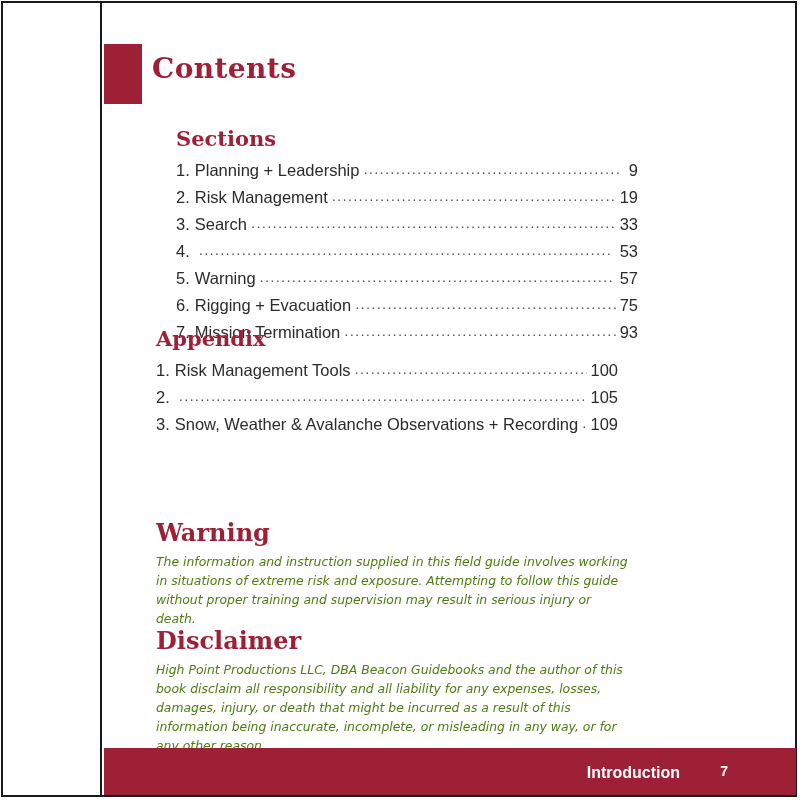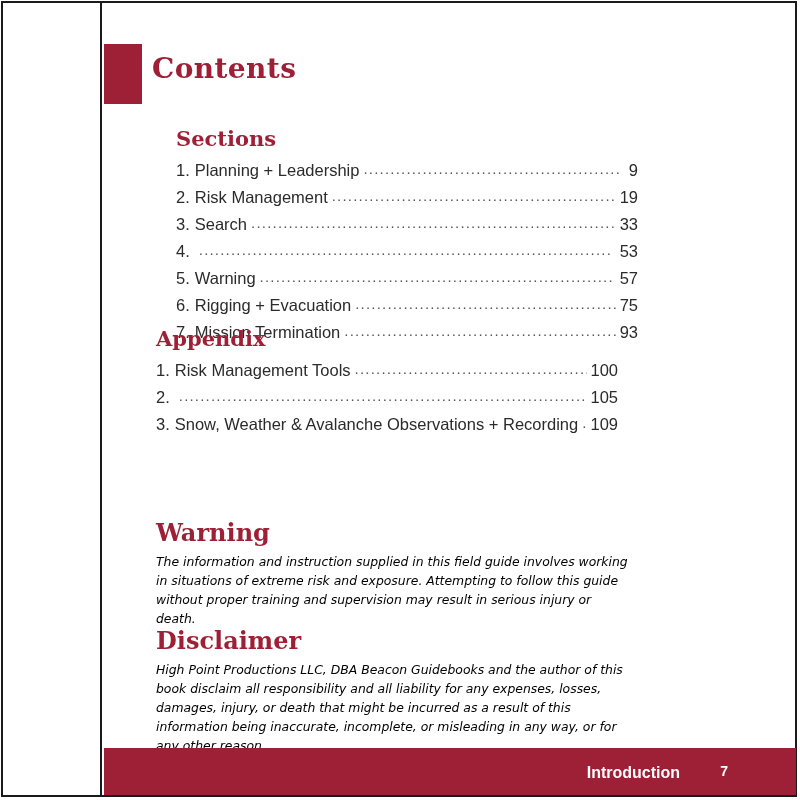--- a/index.html
+++ b/index.html
@@ -131,21 +131,21 @@
     font-weight: bold;
     font-size: 24px;
     color: #9e2036;
     margin-bottom: 5px;
   }
   .notice-body {
     font-family: "DejaVu Sans", sans-serif;
     font-style: italic;
     font-size: 12.4px;
     line-height: 19px;
-    color: #000000;
+    color: #4d7c0f;
   }
 
   
   .footer-bar {
     position: absolute;
     left: 104px;
     top: 748px;
     width: 692px;
     height: 47px;
     background: #9e2036;

